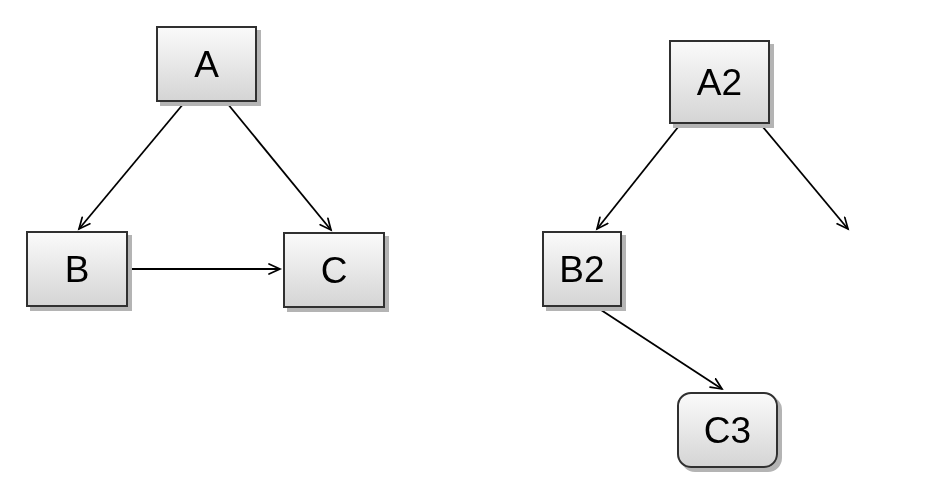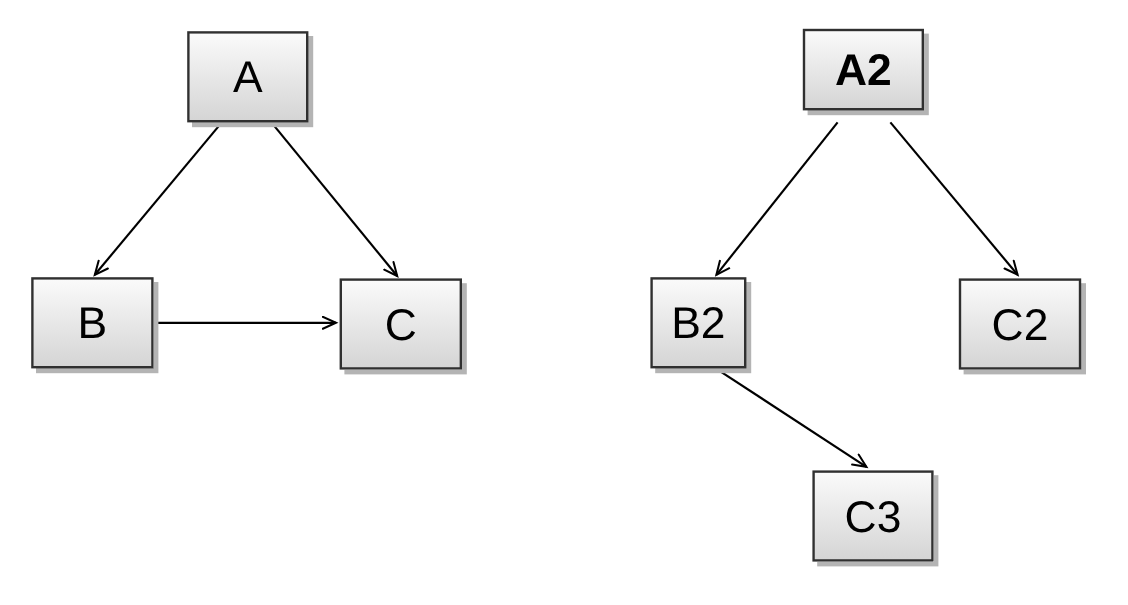--- a/index.html
+++ b/index.html
@@ -77,18 +77,17 @@
 
     <line x1="698" y1="102" x2="597" y2="229" marker-end="url(#arrow-open)"></line>
     <line x1="742" y1="102" x2="848" y2="229" marker-end="url(#arrow-open)"></line>
     <line x1="598" y1="308" x2="722" y2="389" marker-end="url(#arrow-open)"></line>
   </svg>
 
   <div class="node" style="left:156px; top:26px;  width:101px; height:76px;">A</div>
   <div class="node" style="left:26px;  top:231px; width:102px; height:76px;">B</div>
   <div class="node" style="left:283px; top:232px; width:102px; height:76px;">C</div>
 
-  <div class="node" style="left:669px; top:24px;  width:101px; height:68px;font-weight:bold;">A2</div>
+  <div class="node" style="left:669px; top:40px;  width:101px; height:84px;">A2</div>
   <div class="node" style="left:542px; top:231px; width:80px; height:76px;">B2</div>
-  <div class="node" style="left:799px; top:232px; width:102px; height:76px;">C2</div>
-  <div class="node" style="left:677px; top:392px; width:101px; height:76px;">C3</div>
+  <div class="node" style="left:677px; top:392px; width:101px; height:76px;border-radius:14px;">C3</div>
 
 </div>
 
 </body></html>

